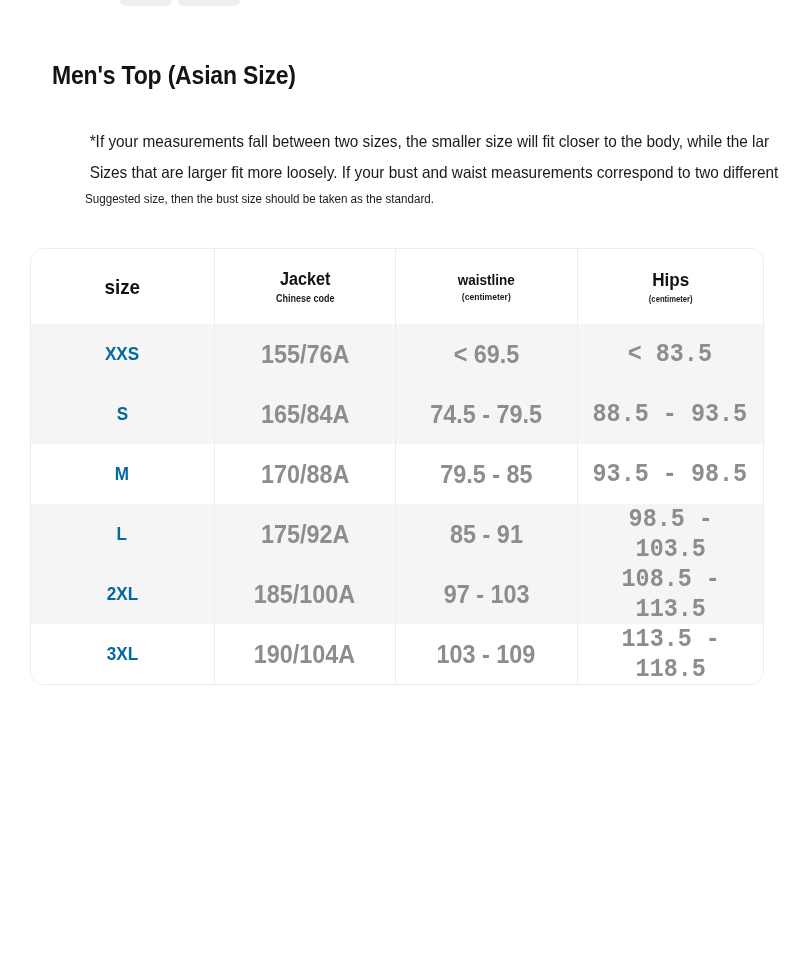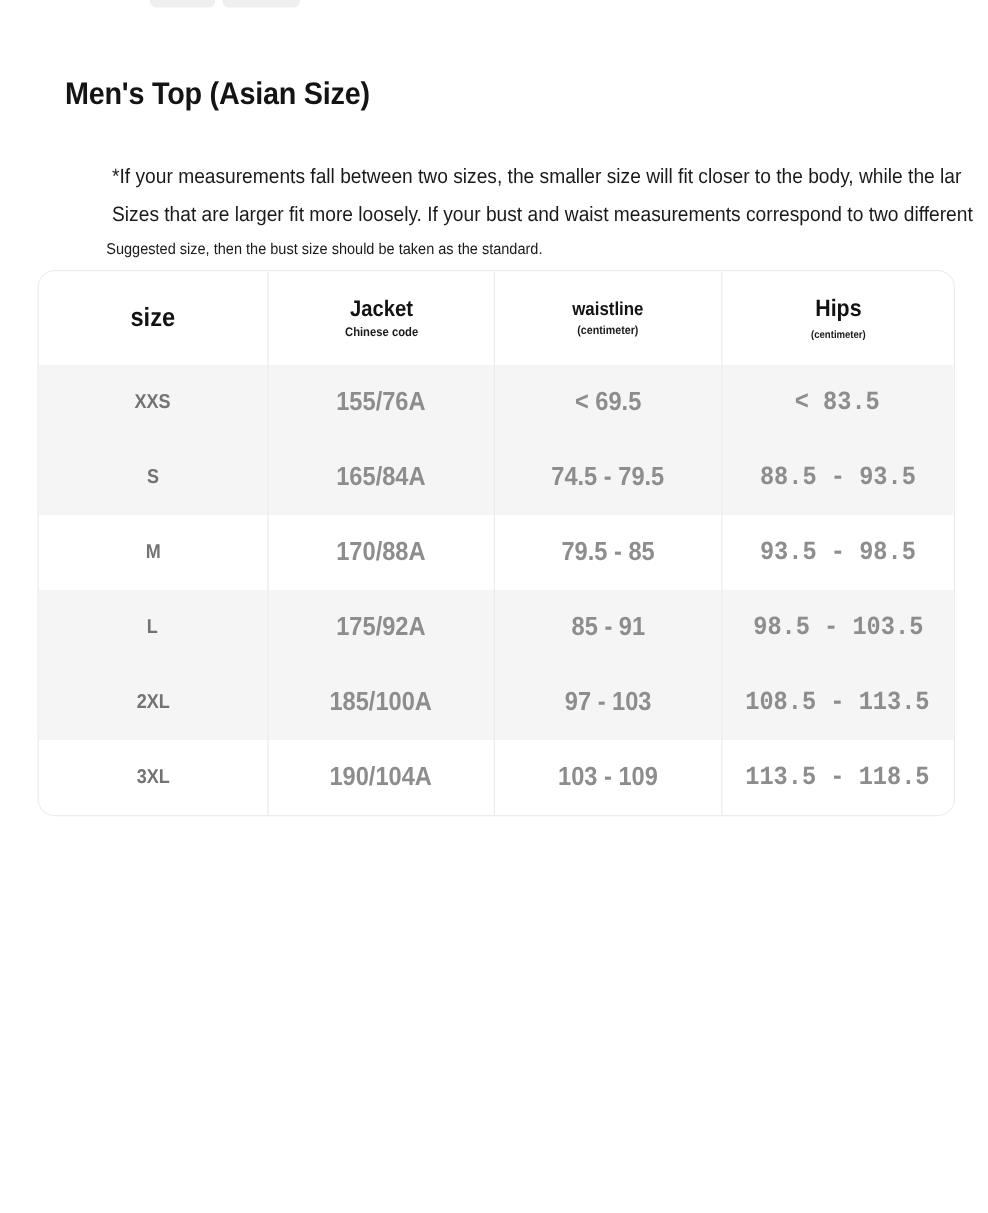--- a/index.html
+++ b/index.html
@@ -82,21 +82,21 @@
     font-size: 12.5px;
     line-height: 22px;
     transform: scaleX(0.93);
     padding-left: 0px;
   }
 
   
   #size-table {
     position: absolute;
     left: 30px;
-    top: 216px;
+    top: 248px;
     width: 734px;
     border: 1px solid #ececec;
     border-radius: 14px;
     overflow: hidden;
     box-sizing: border-box;
     background: #ffffff;
   }
   table {
     width: 100%;
     border-collapse: collapse;
@@ -144,32 +144,32 @@
   tbody tr { height: 60px; }
   tbody tr.odd  td { background: #f5f5f5; }
   tbody tr.even td { background: #ffffff; }
 
   tbody td {
     text-align: center;
     vertical-align: middle;
     border-right: 1px solid #ececec;
     padding: 0;
     font-family: "Liberation Sans Narrow", "Liberation Sans", sans-serif;
-    font-size: 21px;
+    font-size: 26px;
     font-weight: bold;
     color: #8d8d8d;
   }
   tbody td:last-child { border-right: none; font-family: Liberation Mono, monospace; }
   tbody td .cell-text {
     display: inline-block;
     transform: scaleX(0.9);
   }
   tbody td.size-cell {
-    color: #737373;
-    font-size: 16px;
+    color: #0369a1;
+    font-size: 19px;
   }
 </style>
 </head>
 <body>
 
 <div id="top-chrome">
   <div class="chrome-chip c1"></div>
   <div class="chrome-chip c2"></div>
 </div>
 

